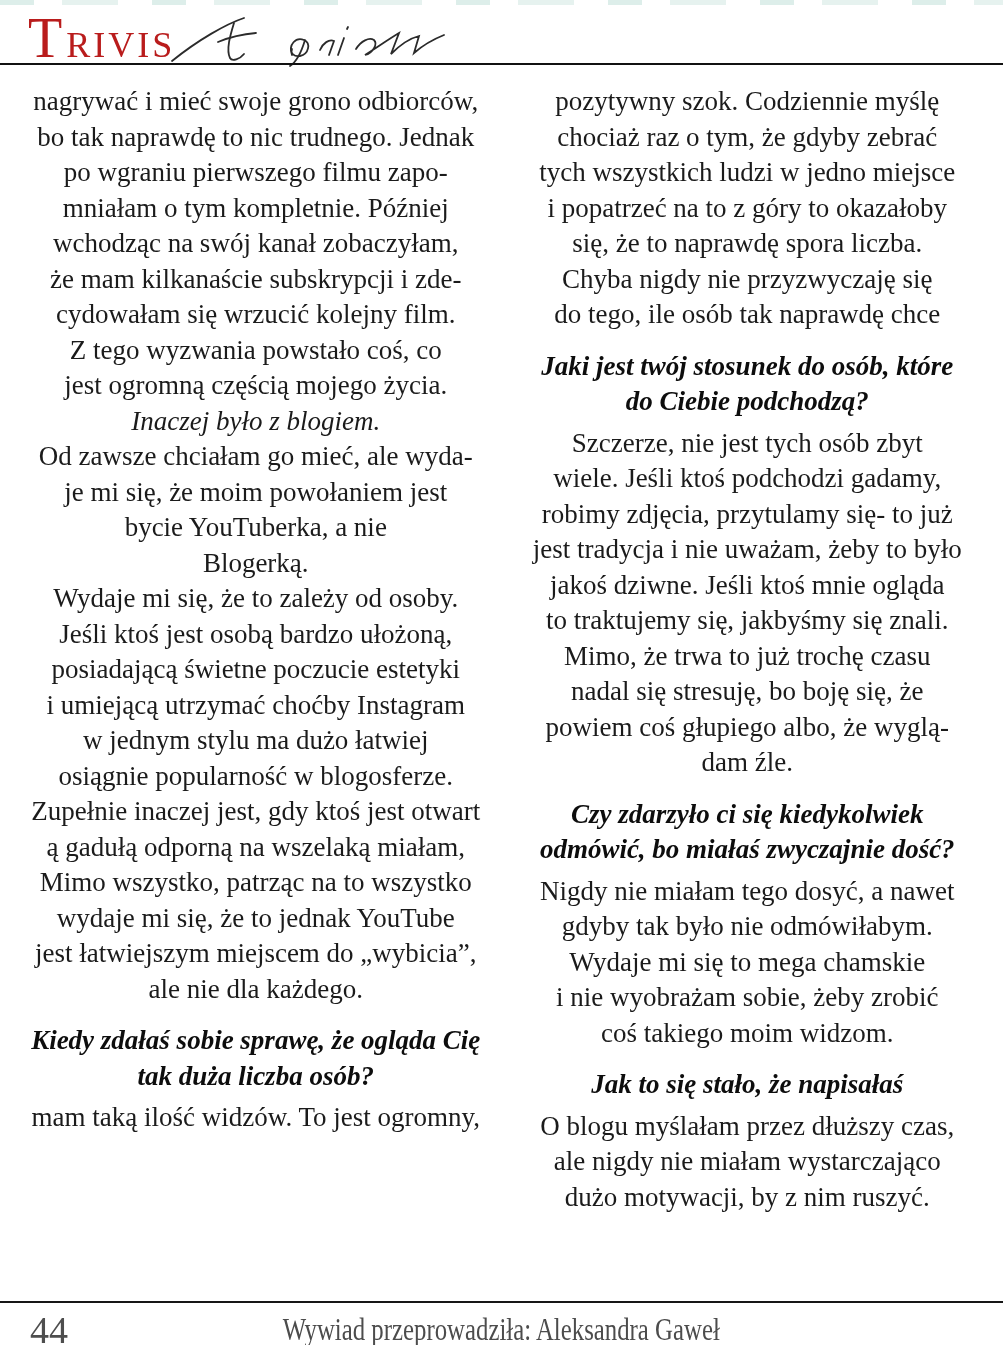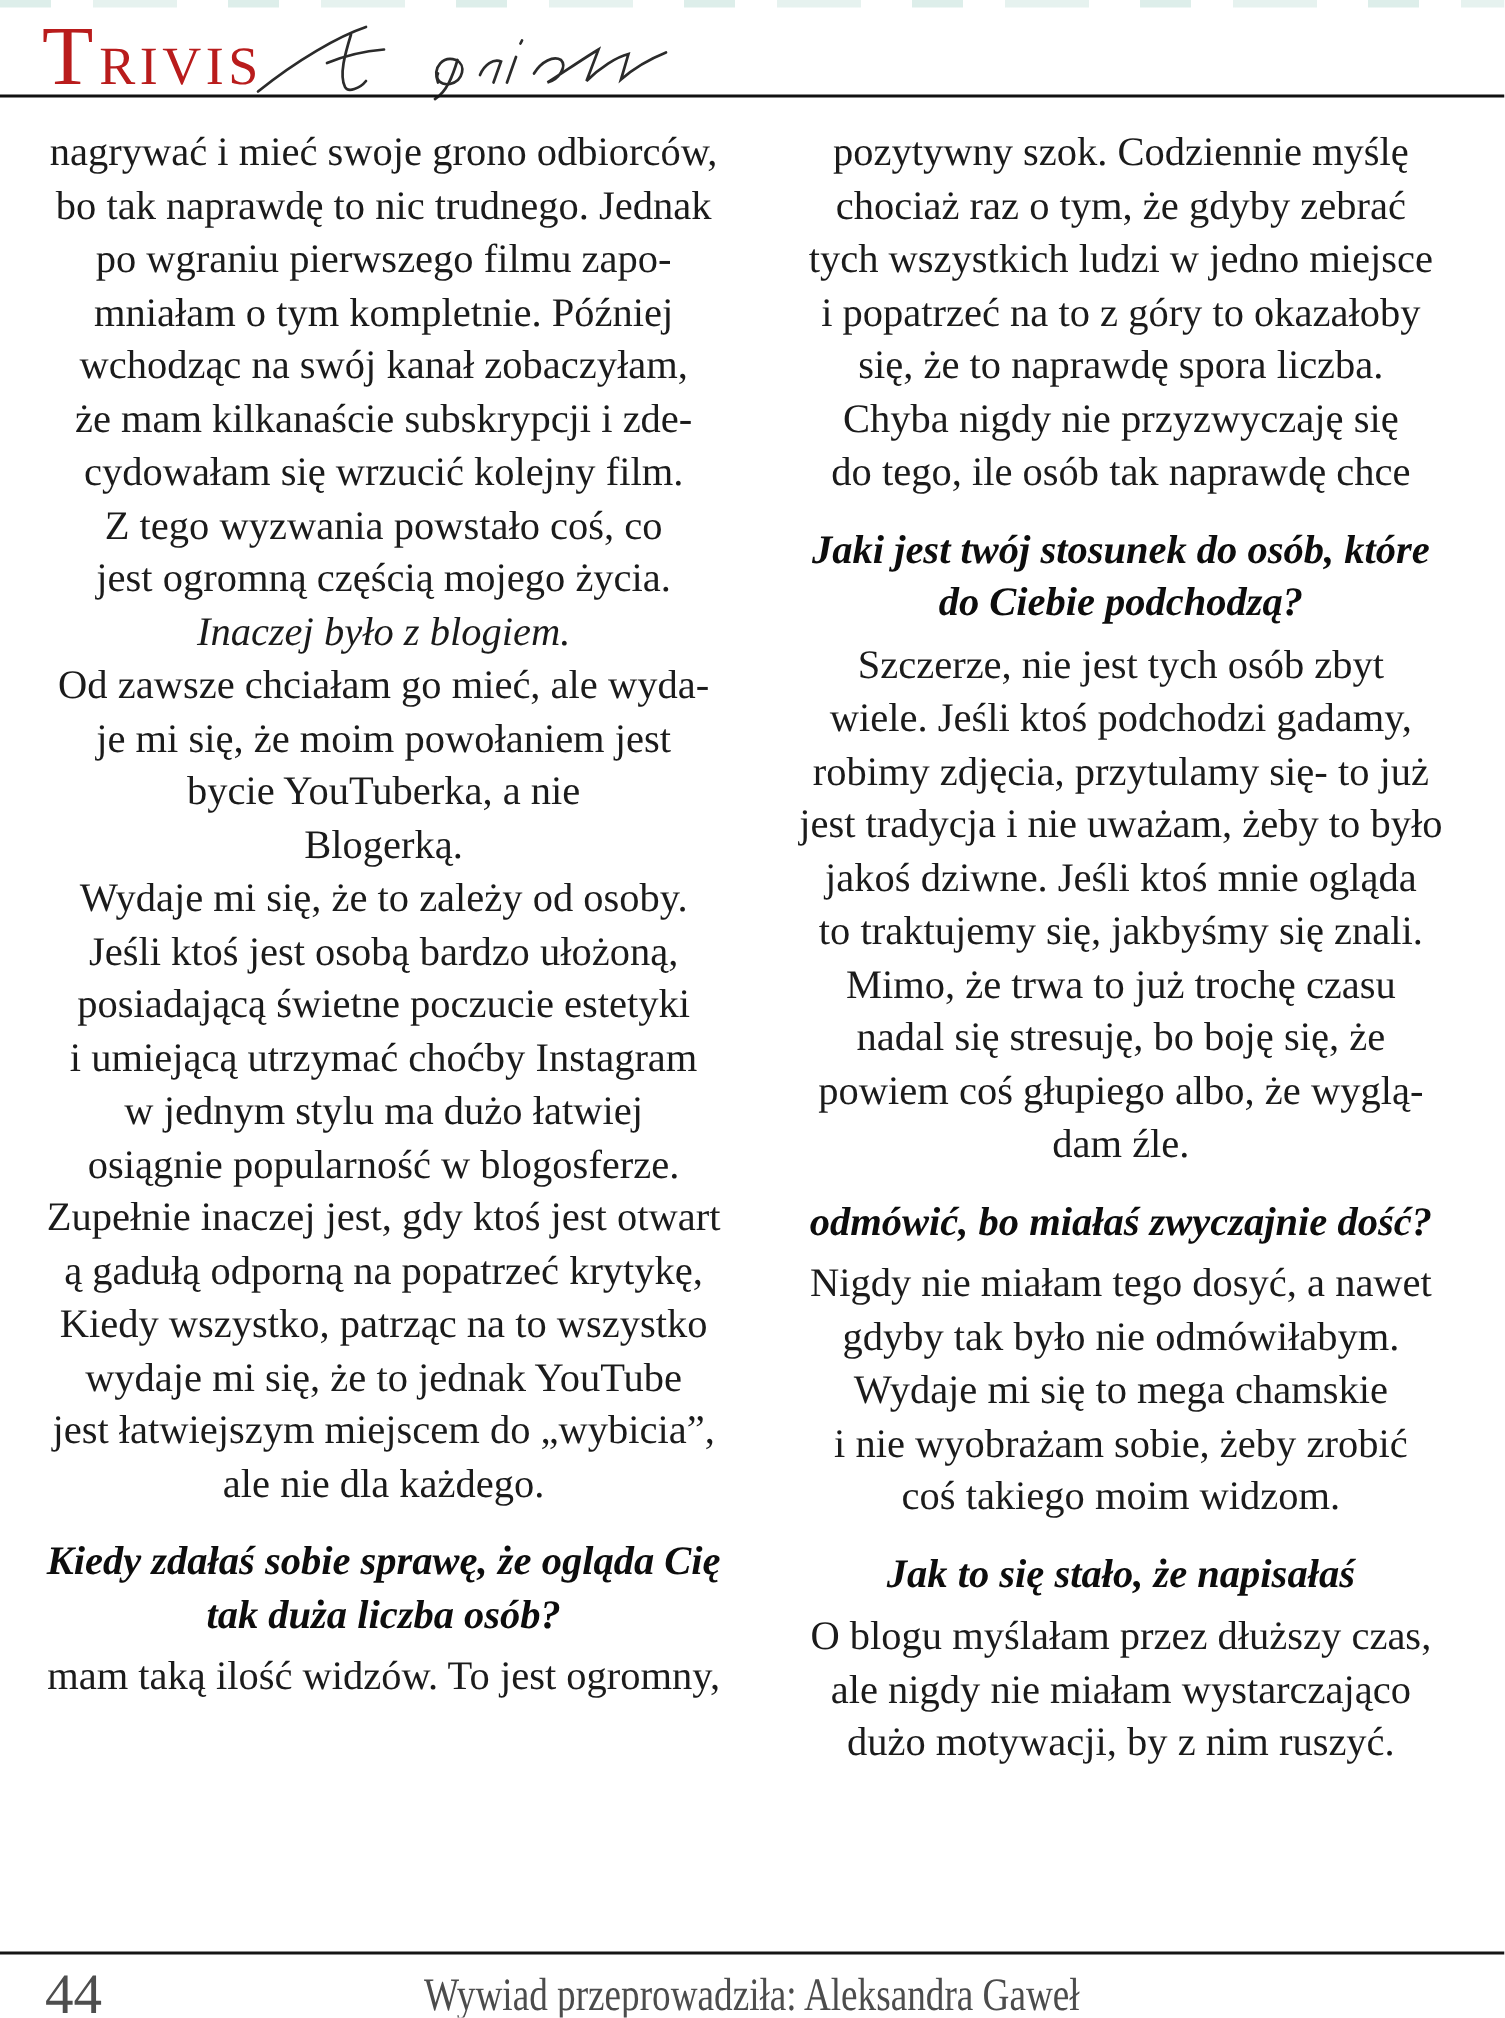--- a/index.html
+++ b/index.html
@@ -101,22 +101,22 @@
         <div class="line">Blogerką.</div>
       </div>
       <div class="block body">
         <div class="line">Wydaje mi się, że to zależy od osoby.</div>
         <div class="line">Jeśli ktoś jest osobą bardzo ułożoną,</div>
         <div class="line">posiadającą świetne poczucie estetyki</div>
         <div class="line">i umiejącą utrzymać choćby Instagram</div>
         <div class="line">w jednym stylu ma dużo łatwiej</div>
         <div class="line">osiągnie popularność w blogosferze.</div>
         <div class="line">Zupełnie inaczej jest, gdy ktoś jest otwart</div>
-        <div class="line">ą gadułą odporną na popatrzeć krytykę,</div>
-        <div class="line">Kiedy wszystko, patrząc na to wszystko</div>
+        <div class="line">ą gadułą odporną na wszelaką miałam,</div>
+        <div class="line">Mimo wszystko, patrząc na to wszystko</div>
         <div class="line">wydaje mi się, że to jednak YouTube</div>
         <div class="line">jest łatwiejszym miejscem do „wybicia”,</div>
         <div class="line">ale nie dla każdego.</div>
       </div>
       <div class="block question">
         <div class="line">Kiedy zdałaś sobie sprawę, że ogląda Cię</div>
         <div class="line">tak duża liczba osób?</div>
       </div>
       <div class="block body">
         <div class="line">mam taką ilość widzów. To jest ogromny,</div>
@@ -142,20 +142,21 @@
         <div class="line">robimy zdjęcia, przytulamy się- to już</div>
         <div class="line">jest tradycja i nie uważam, żeby to było</div>
         <div class="line">jakoś dziwne. Jeśli ktoś mnie ogląda</div>
         <div class="line">to traktujemy się, jakbyśmy się znali.</div>
         <div class="line">Mimo, że trwa to już trochę czasu</div>
         <div class="line">nadal się stresuję, bo boję się, że</div>
         <div class="line">powiem coś głupiego albo, że wyglą-</div>
         <div class="line">dam źle.</div>
       </div>
       <div class="block question">
+        <div class="line">Czy zdarzyło ci się kiedykolwiek</div>
         <div class="line">odmówić, bo miałaś zwyczajnie dość?</div>
       </div>
       <div class="block body">
         <div class="line">Nigdy nie miałam tego dosyć, a nawet</div>
         <div class="line">gdyby tak było nie odmówiłabym.</div>
         <div class="line">Wydaje mi się to mega chamskie</div>
         <div class="line">i nie wyobrażam sobie, żeby zrobić</div>
         <div class="line">coś takiego moim widzom.</div>
       </div>
       <div class="block question">

